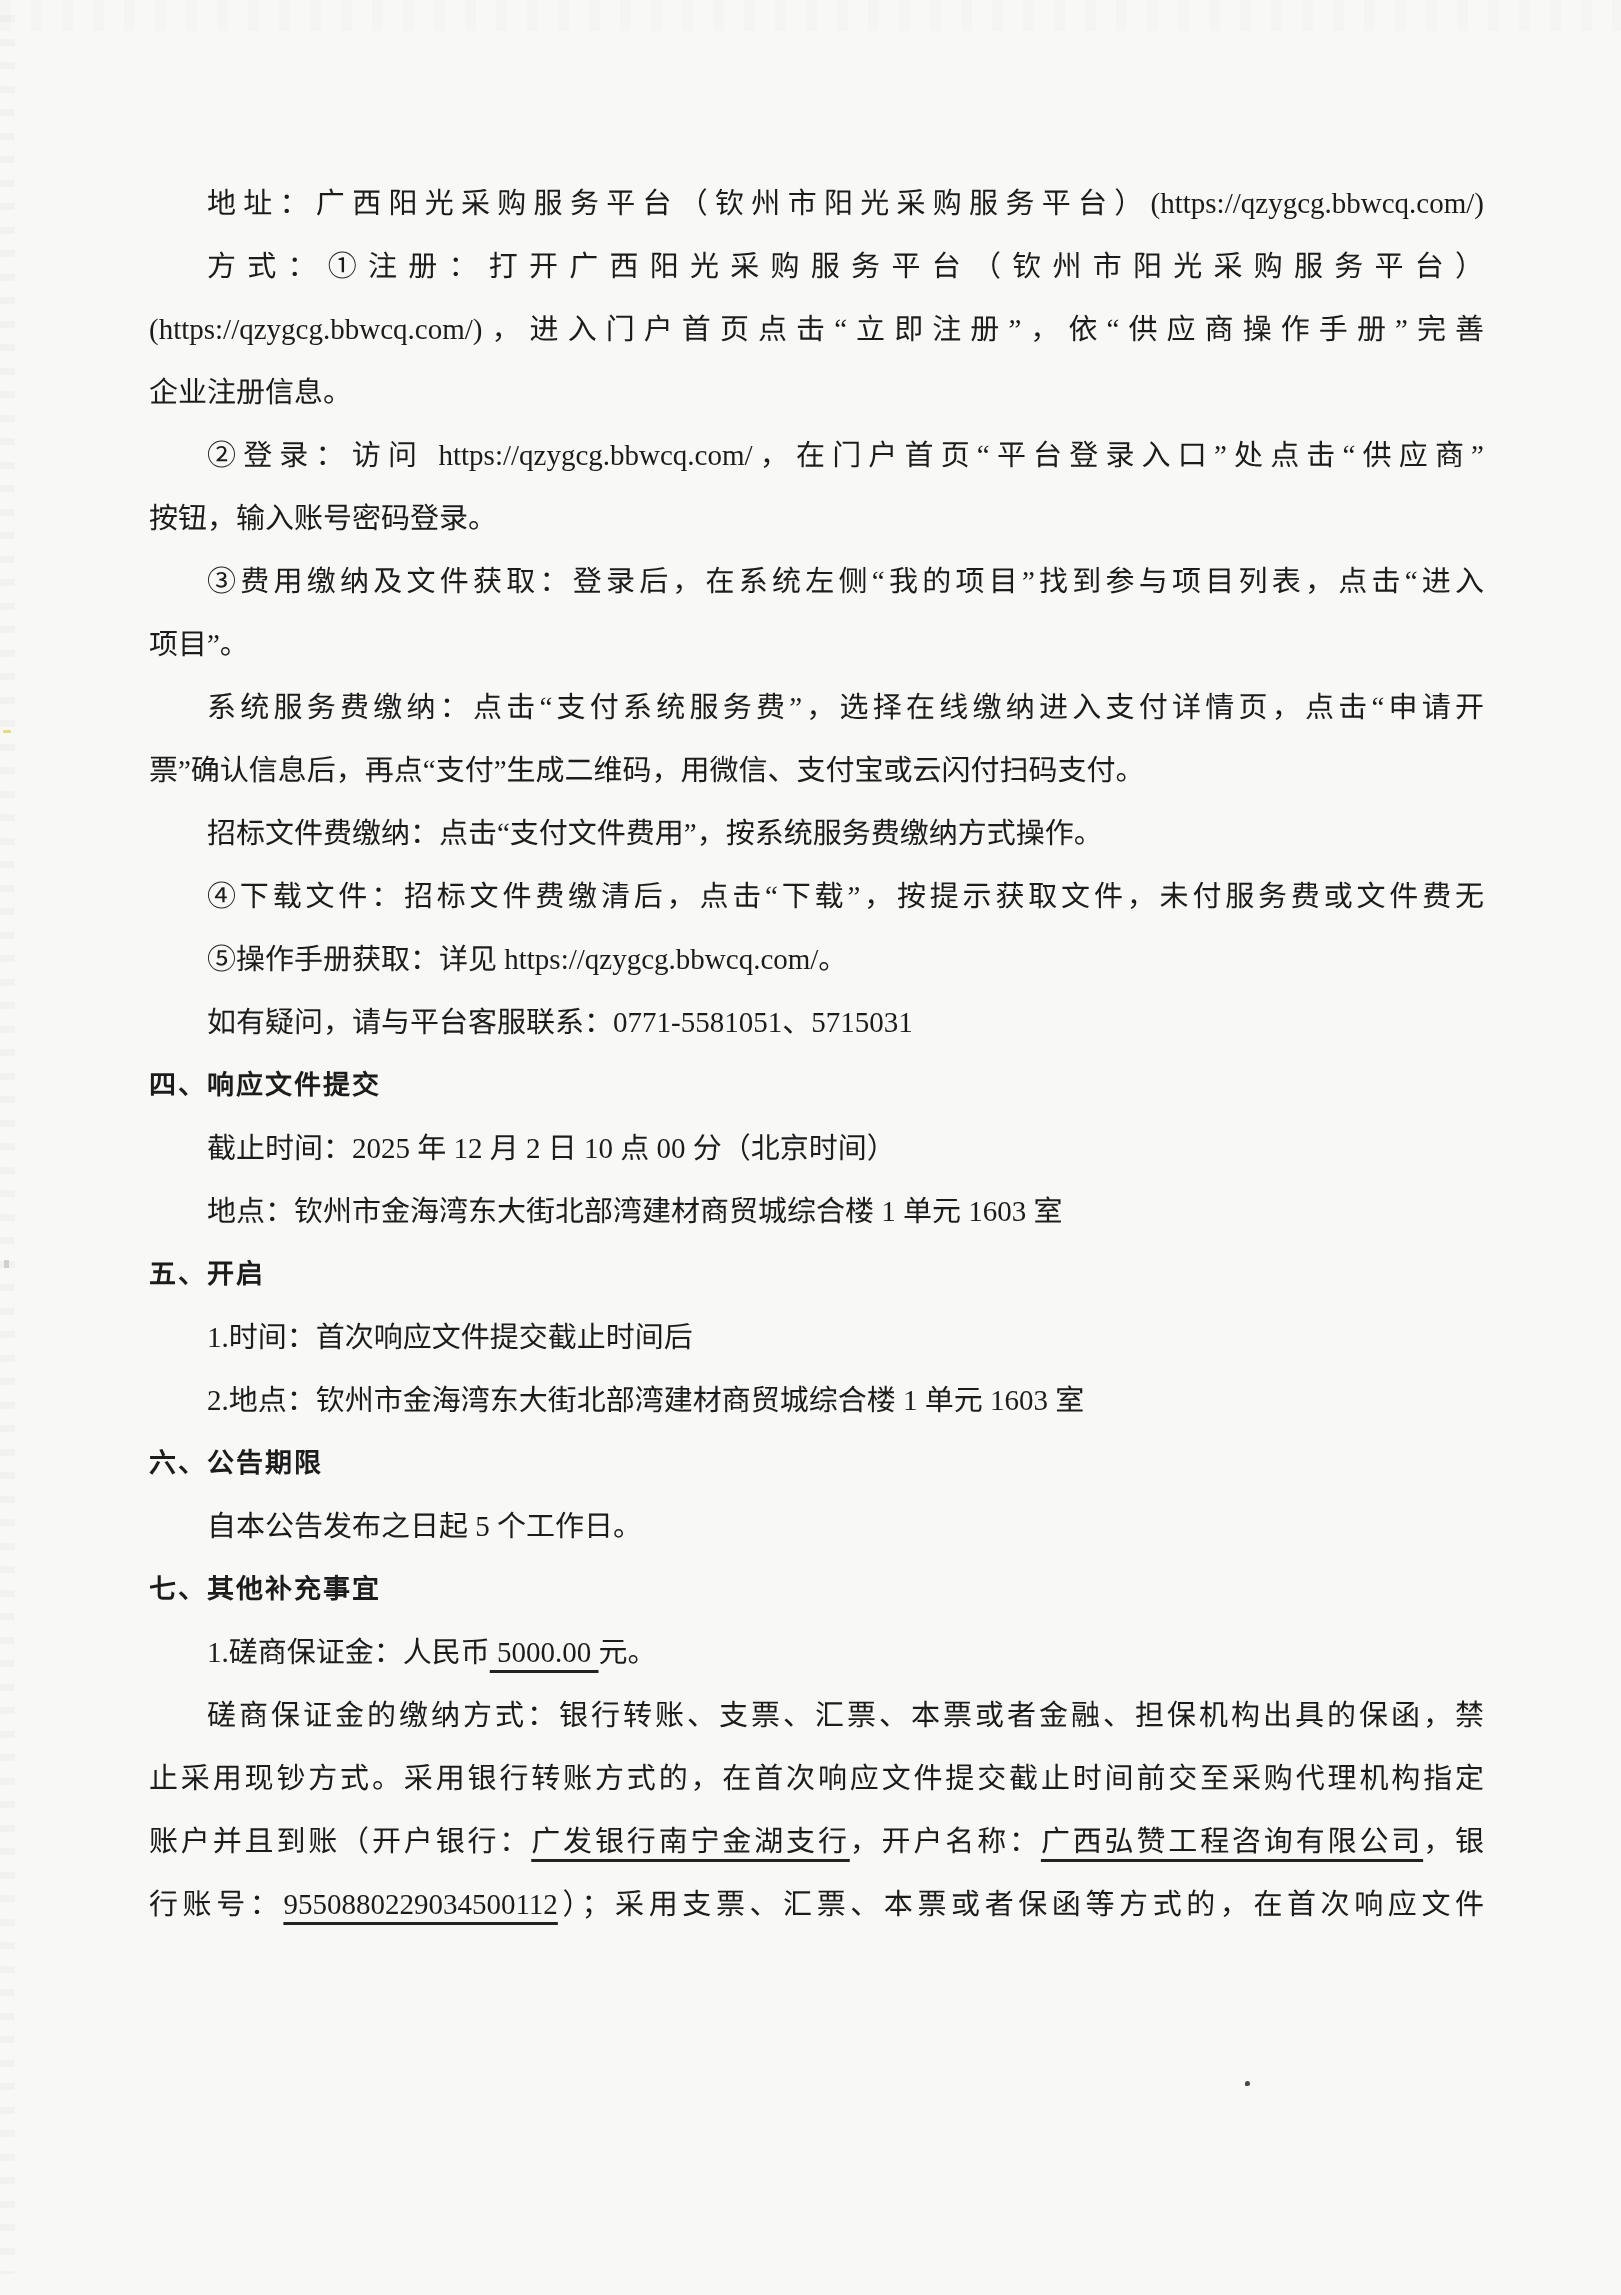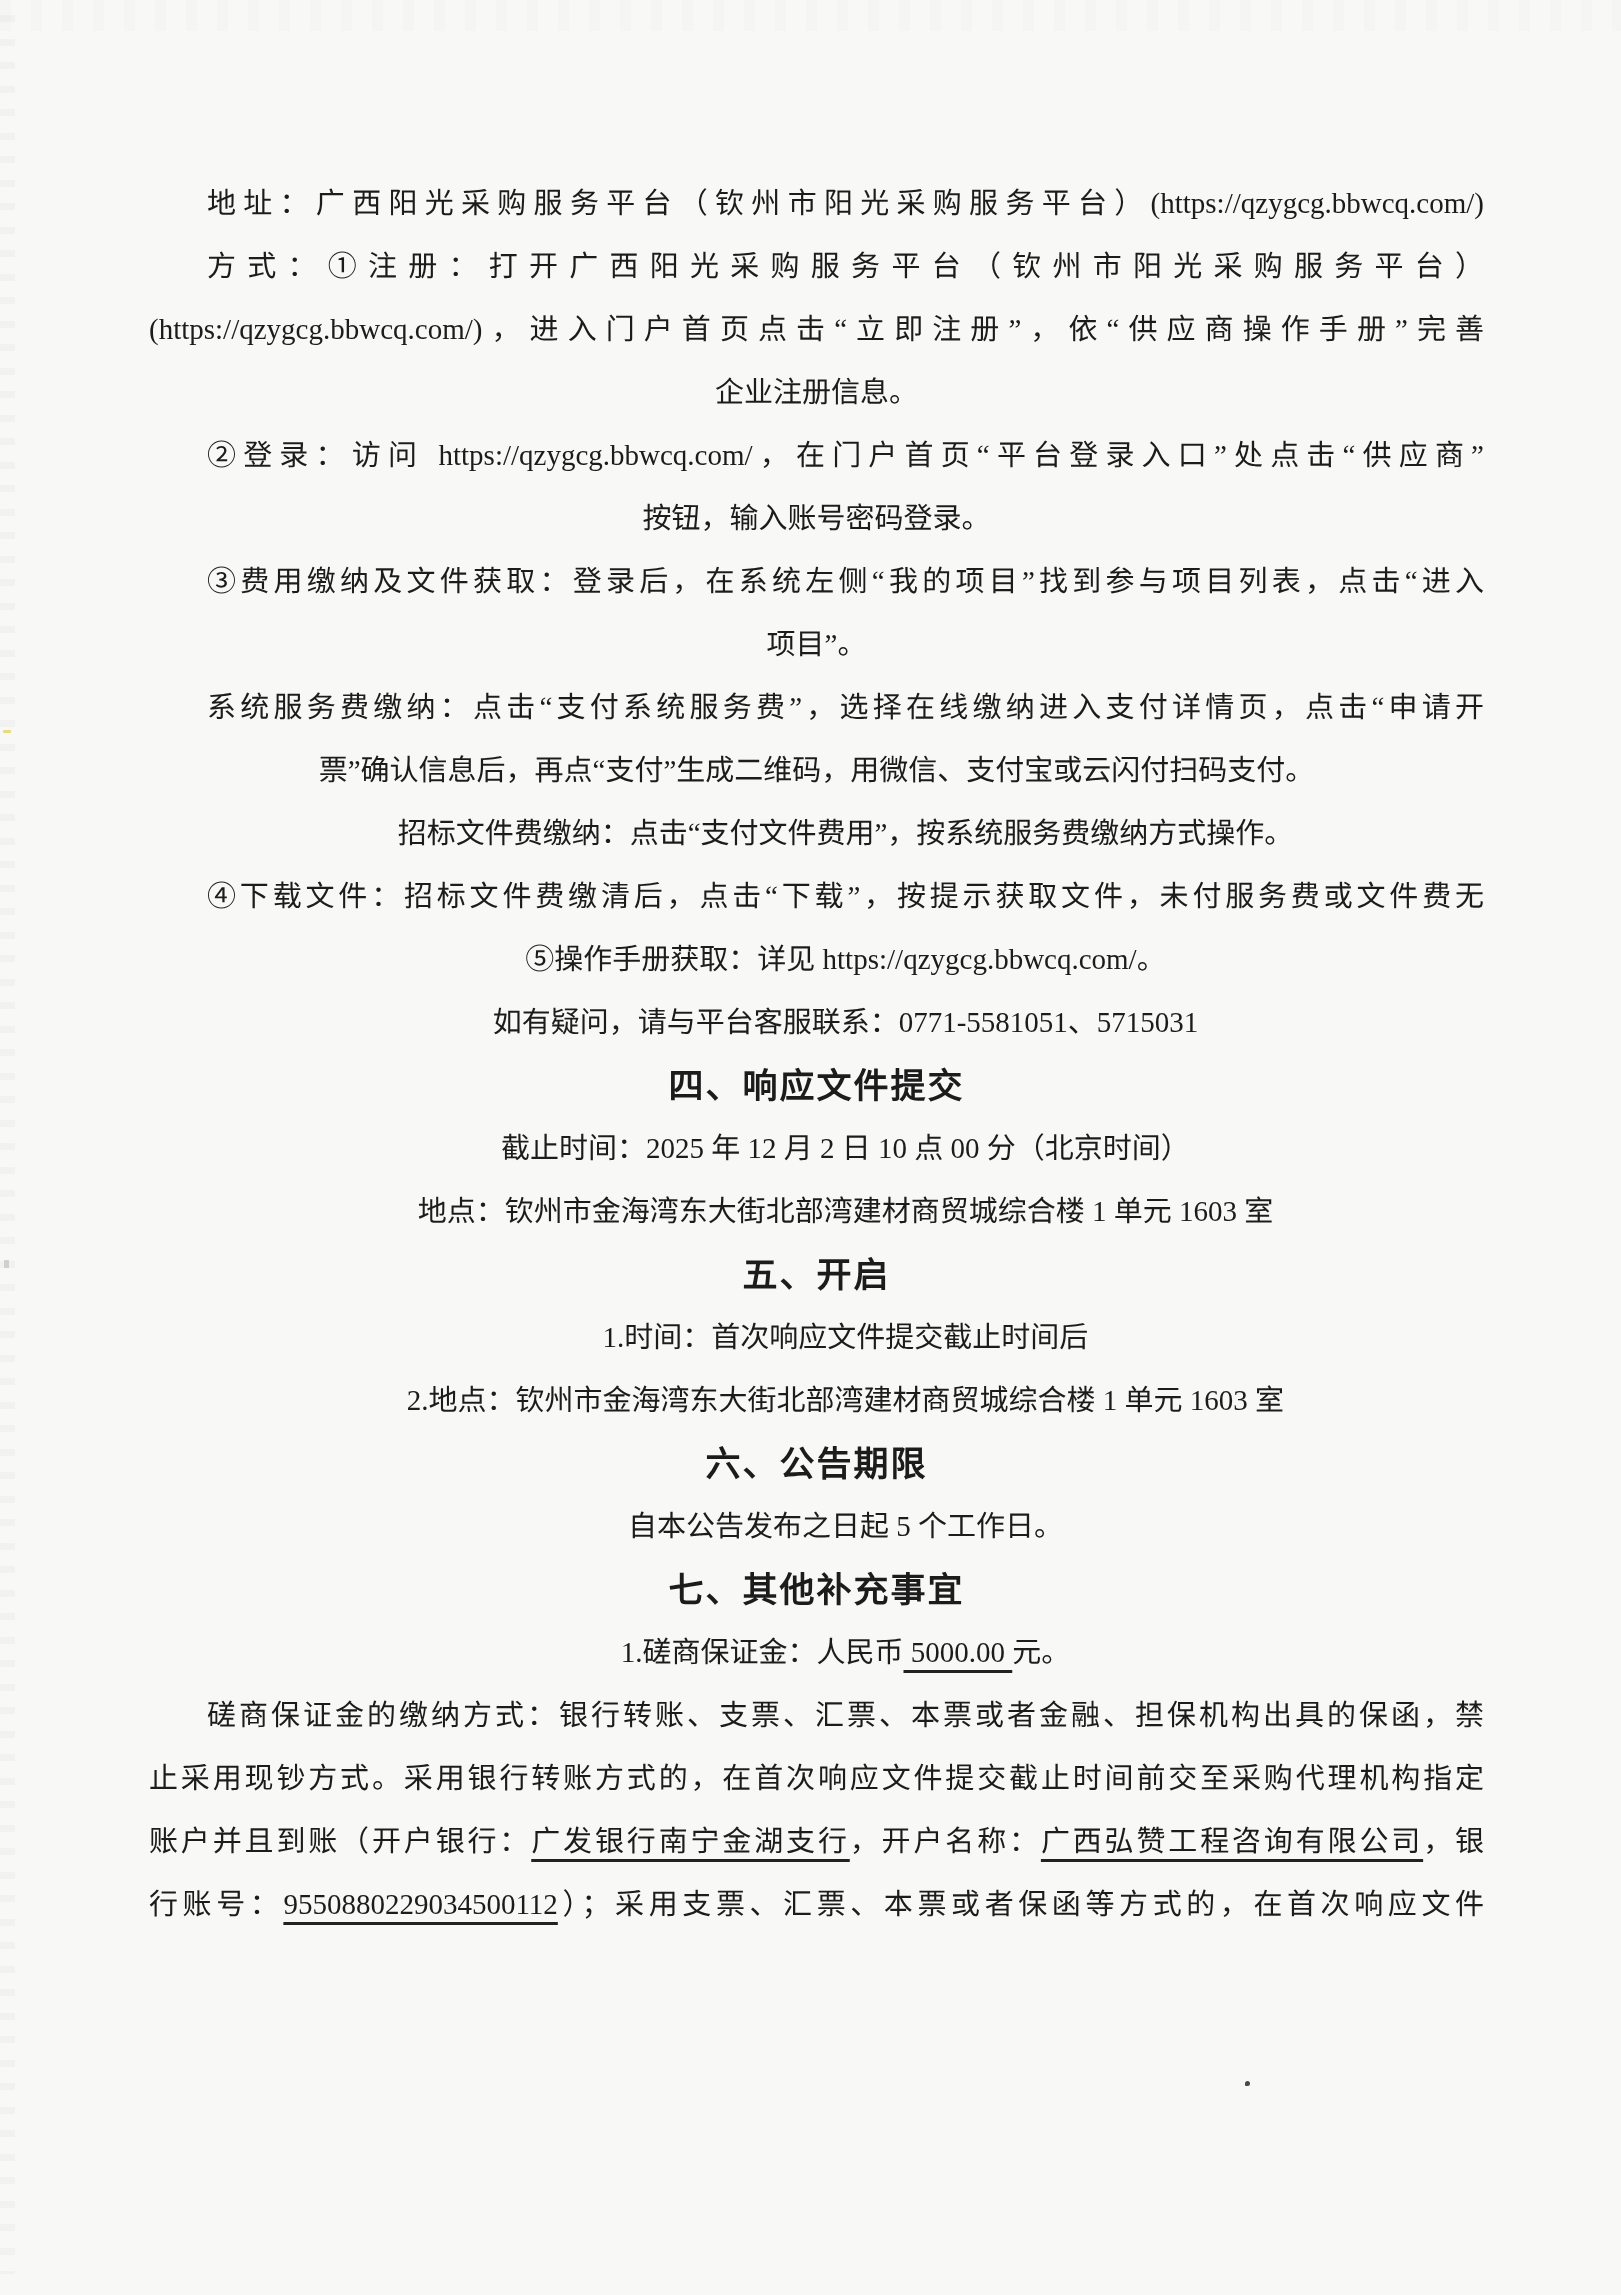--- a/index.html
+++ b/index.html
@@ -16,33 +16,33 @@
   .doc-body {
     position: absolute;
     left: 149px;
     top: 172px;
     width: 1335px;
   }
   .line {
     font-size: 29px;
     line-height: 63px;
     height: 63px;
-    text-align: center;
+    text-align: left;
     white-space: nowrap;
   }
   .line.justify {
     text-align: justify;
     text-align-last: justify;
     white-space: normal;
   }
   .line.indent { text-indent: 2em; }
   .line.heading {
-    font-family: Liberation Sans, sans-serif;
+    font-family: Liberation Serif, serif;
     font-weight: bold;
-    font-size: 35px;
+    font-size: 27px;
     letter-spacing: 2px;
   }
   .seg { }
   .u {
     text-decoration: underline;
     text-decoration-thickness: 2.6px;
     text-underline-offset: 8.2px;
     text-decoration-color: #222;
   }
   

